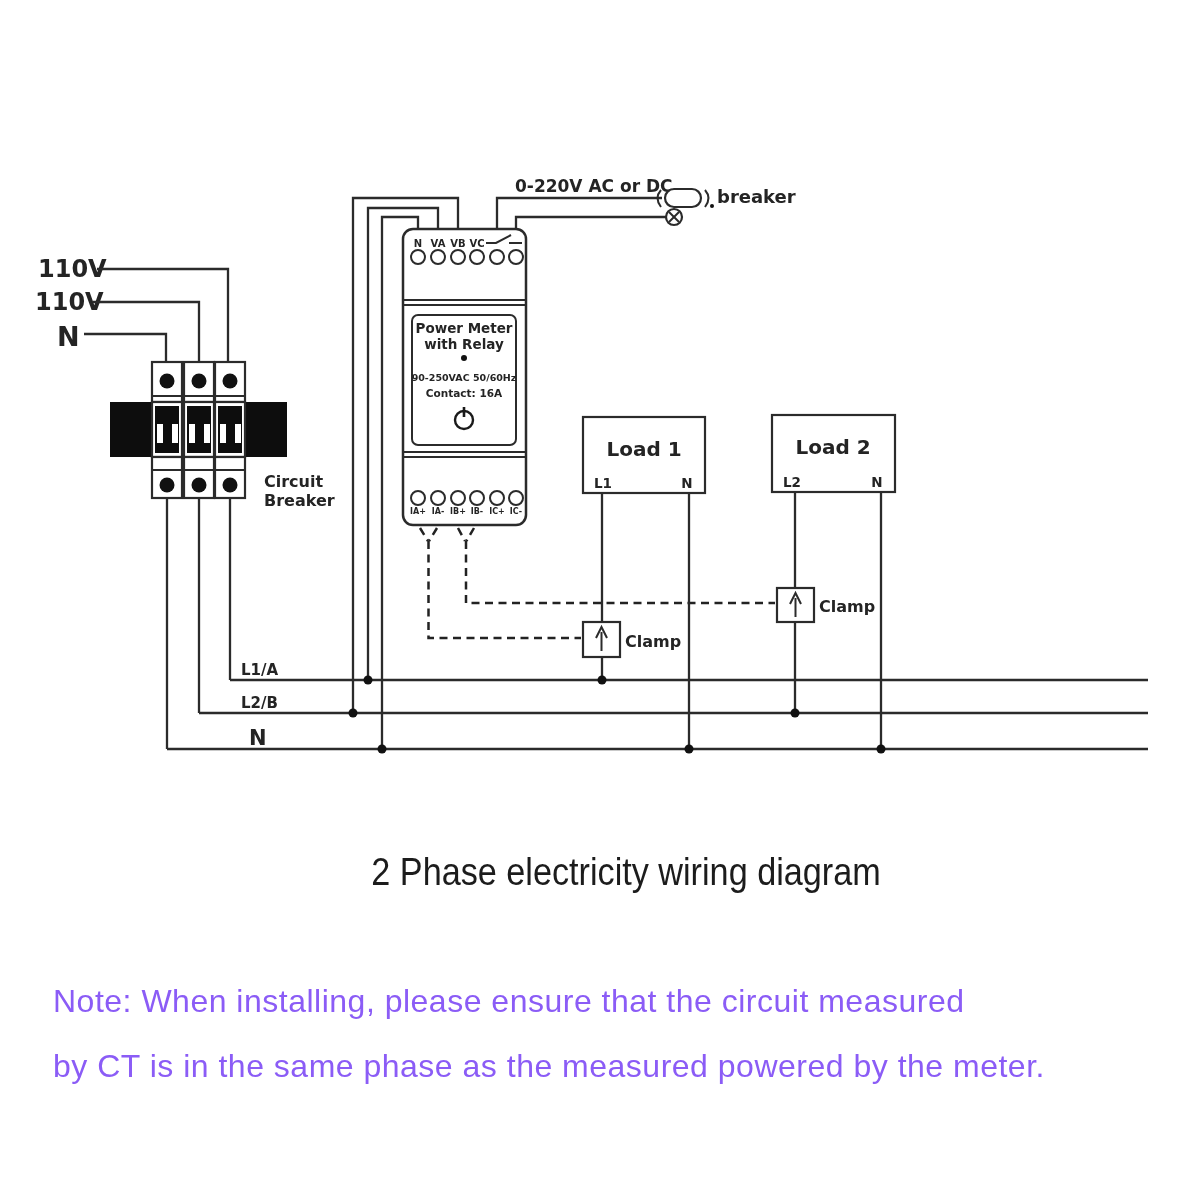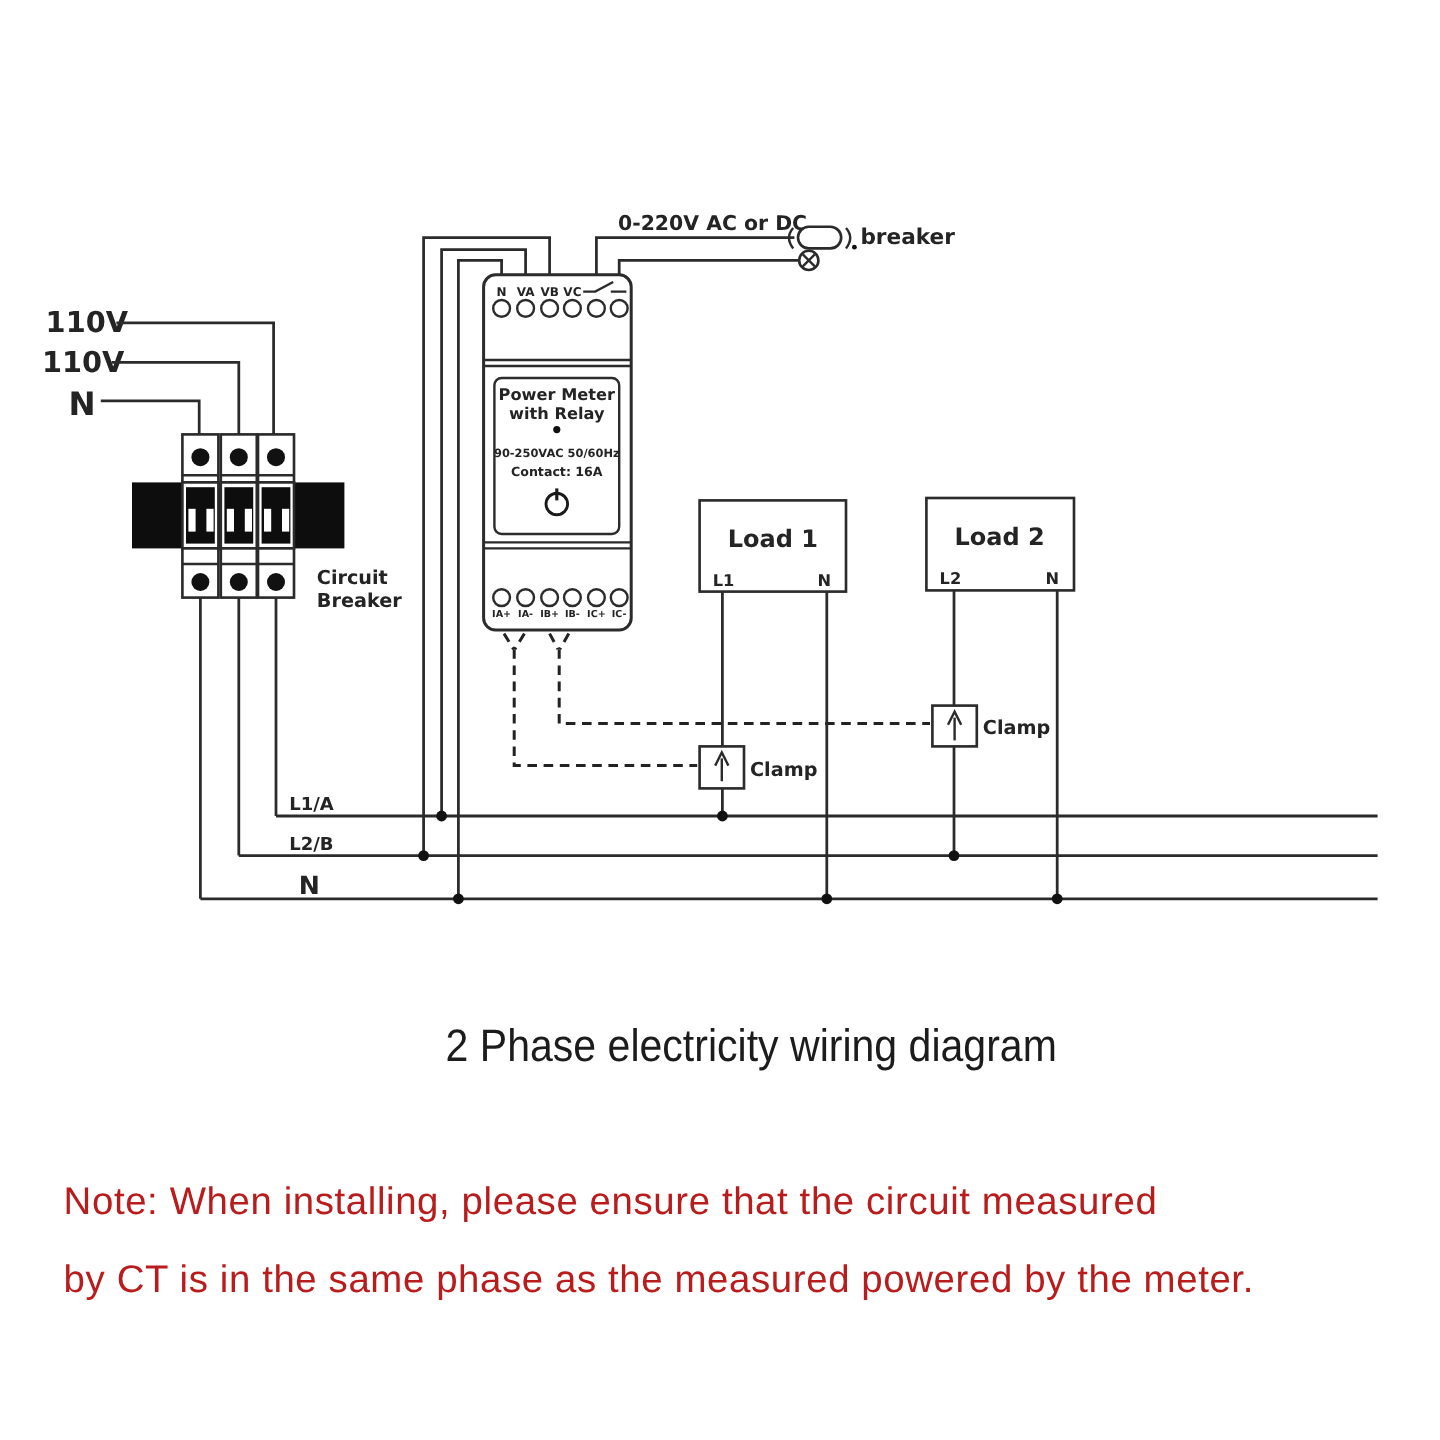--- a/index.html
+++ b/index.html
@@ -10,21 +10,21 @@
   svg text{font-family:"DejaVu Sans",sans-serif;fill:#242424;}
   .wire{stroke:#2b2b2b;stroke-width:2.3;fill:none;}
   .wire-thin{stroke:#2b2b2b;stroke-width:2;fill:none;}
   .dashed{stroke:#222;stroke-width:2.5;fill:none;stroke-dasharray:8 5.5;}
   .boxline{stroke:#2b2b2b;stroke-width:2.2;fill:#ffffff;}
   .dot{fill:#111;}
   .lbl-b{font-weight:bold;}
   .title{position:absolute;left:52px;right:0;top:851px;text-align:center;
          font-size:38px;color:#1c1c1c;letter-spacing:0px;}
   .title span{display:inline-block;transform:scaleX(.9);transform-origin:center;}
-  .note{position:absolute;left:53px;width:1120px;color:#b91c1c;
+  .note{position:absolute;left:53px;width:1120px;color:#8b5cf6;
         font-size:32px;letter-spacing:.5px;white-space:nowrap;}
   .note1{top:983px;}
   .note2{top:1048px;}
 </style>
 </head>
 <body>
 
 <div id="stage">
 
 <svg width="1200" height="830" viewBox="0 0 1200 830">

